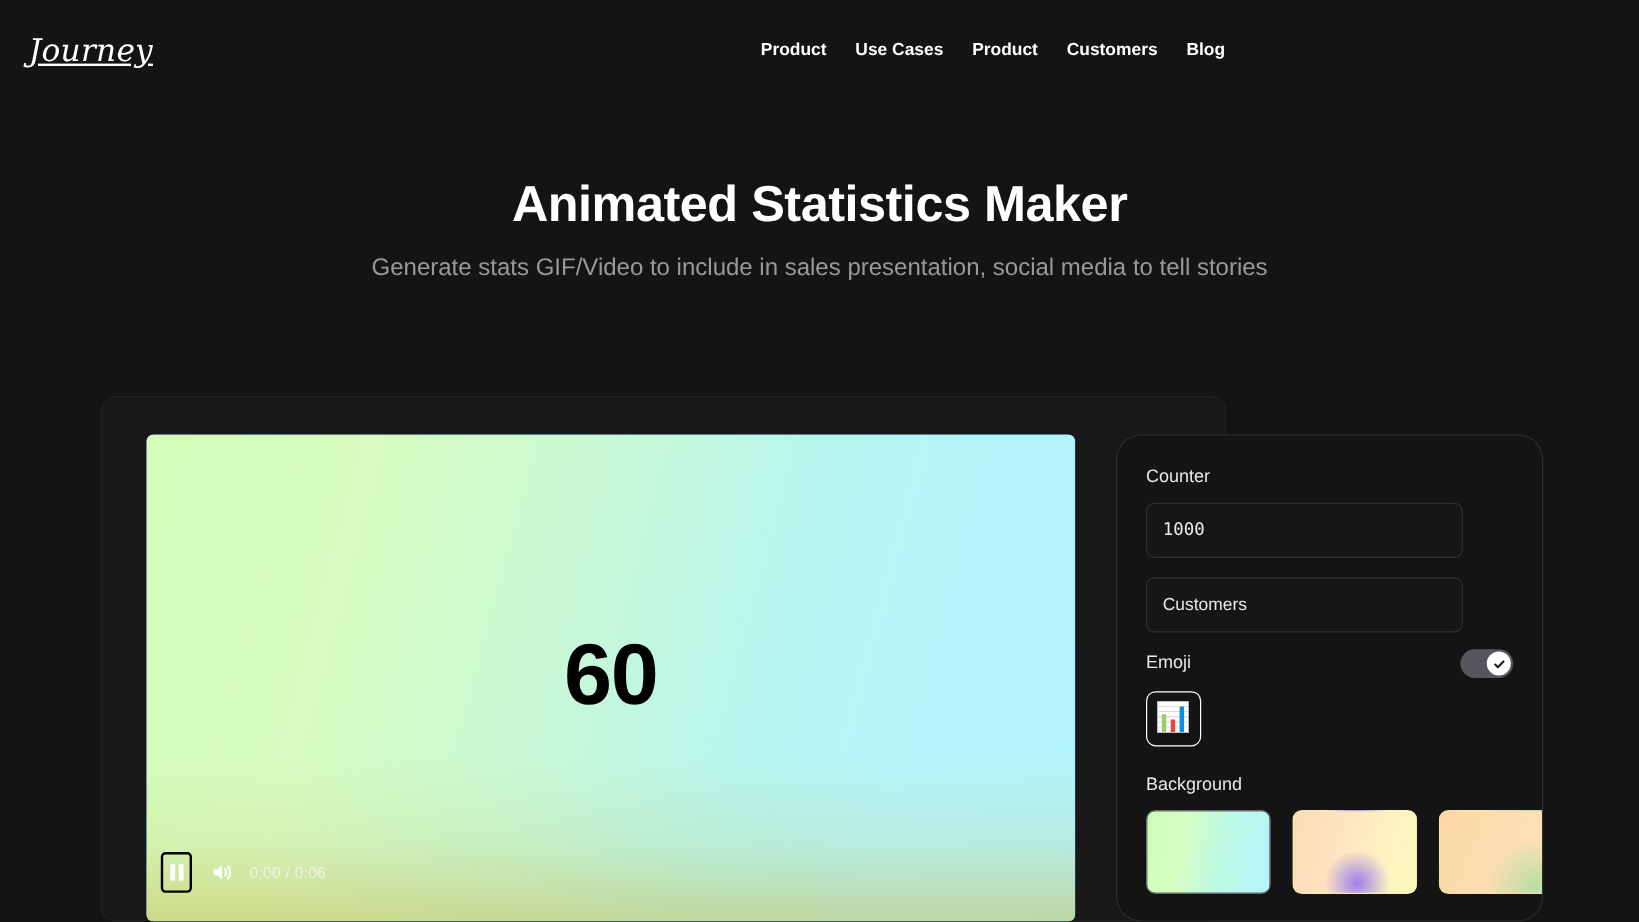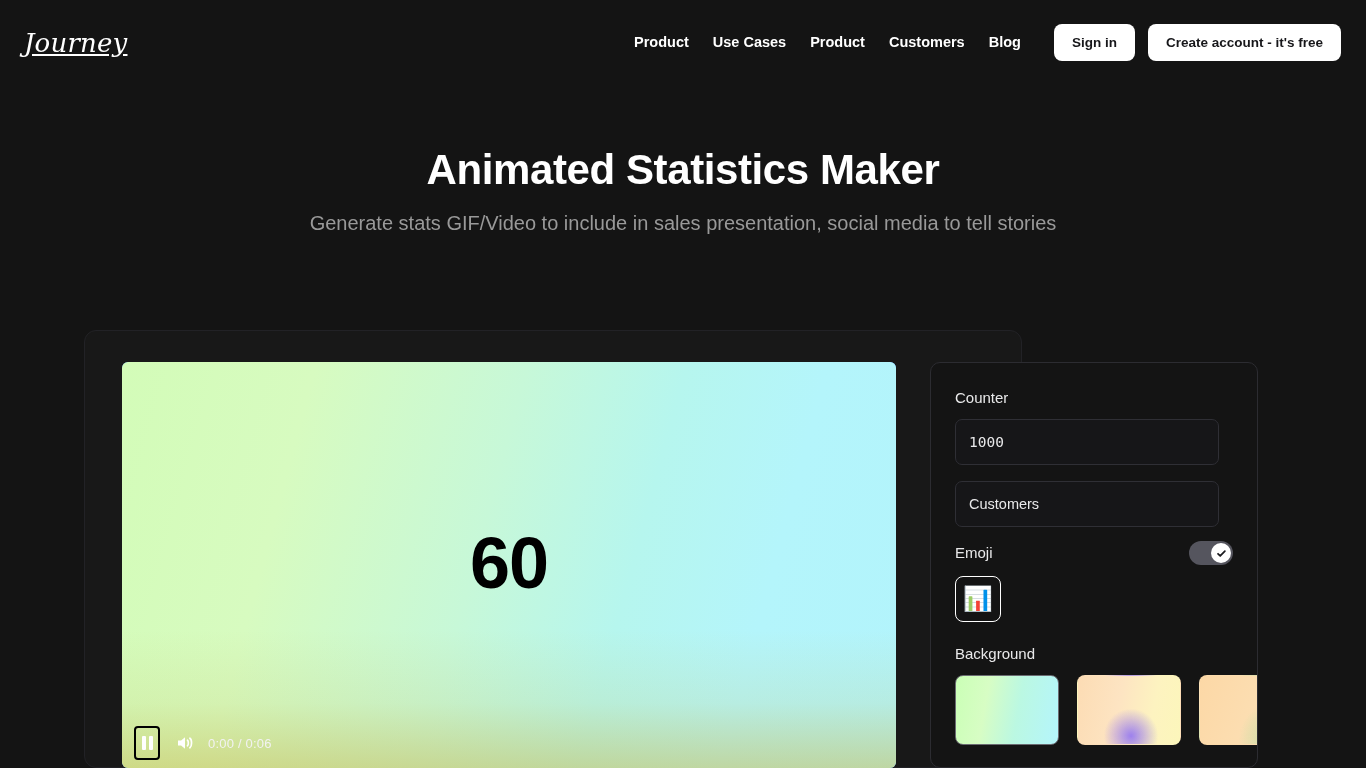--- a/index.html
+++ b/index.html
@@ -138,21 +138,21 @@
     justify-content: center;
     font-size: 72px;
     font-weight: bold;
     color: #000000;
     letter-spacing: -1px;
     transform: translateY(-2px);
   }
   .video-controls {
     position: absolute;
     left: 12px;
-    bottom: 8px;
+    bottom: 24px;
     display: flex;
     align-items: center;
     gap: 0;
     height: 34px;
   }
   .ctrl-play {
     width: 26px;
     height: 34px;
     border: 2.5px solid #000000;
     border-radius: 4px;
@@ -186,25 +186,25 @@
     margin-left: 8px;
     letter-spacing: 0.2px;
     white-space: nowrap;
   }
 
   
   .panel {
     position: absolute;
     left: 930px;
     top: 362px;
-    width: 328px;
+    width: 356px;
     height: 406px;
     background: #141414;
     border: 1px solid #2c2c31;
-    border-radius: 10px;
+    border-radius: 21px;
     padding: 24px;
     overflow: hidden;
   }
   .field-label {
     font-size: 15px;
     color: #e9e9ea;
     line-height: 22px;
     margin-bottom: 10px;
   }
   .text-input {
@@ -295,24 +295,20 @@
   <a class="logo" href="#">Journey</a>
 
   <nav class="nav">
     <a class="nav-item" href="#">Product</a>
     <a class="nav-item" href="#">Use Cases</a>
     <a class="nav-item" href="#">Product</a>
     <a class="nav-item" href="#">Customers</a>
     <a class="nav-item" href="#">Blog</a>
   </nav>
 
-  <div class="auth">
-    <button class="btn-white btn-signin">Sign in</button>
-    <button class="btn-white btn-create">Create account - it's free</button>
-  </div>
 </div>
 
 <h1 class="hero-title">Animated Statistics Maker</h1>
 <p class="hero-sub">Generate stats GIF/Video to include in sales presentation, social media to tell stories</p>
 
 <div class="shell"></div>
 
 <div class="video-wrap">
   <div class="video-gradient"></div>
   <div class="video-counter">60</div>

